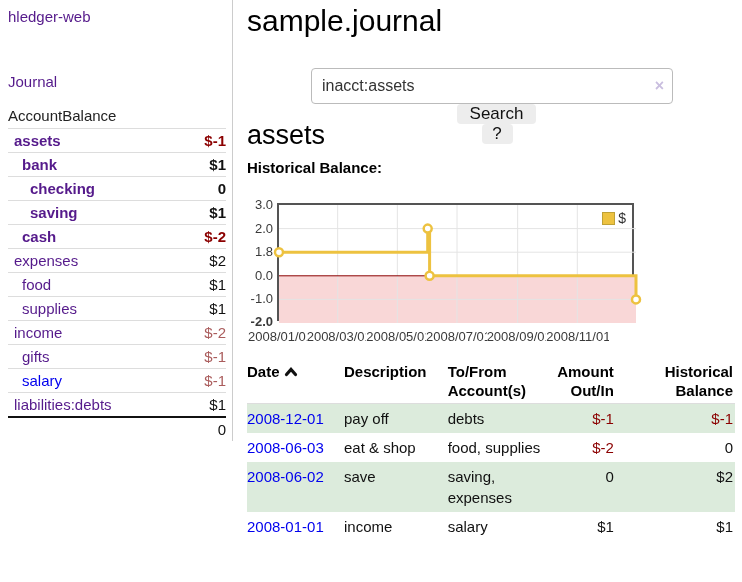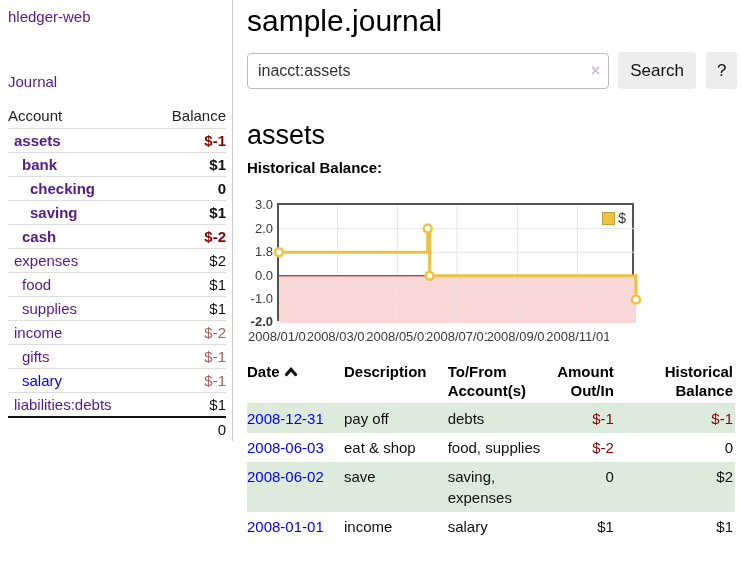--- a/index.html
+++ b/index.html
@@ -6,32 +6,32 @@
   html,body { background:#fff; }
   body { font-family:"Liberation Sans", sans-serif; color:var(--text); }
   #app { position:relative; width:742px; height:582px; overflow:hidden; background:#fff; }
 
   
   .sidebar { position:absolute; left:0; top:0; width:233px; height:441px;
              border-right:1px solid var(--divider); }
   .app-title { position:absolute; left:8px; top:8px; font-size:15px; color:var(--purple); text-decoration:none; }
   .journal-link { position:absolute; left:8px; top:73px; font-size:15px; color:var(--purple); text-decoration:none; }
   .acct-table { position:absolute; left:8px; top:104px; width:218px; font-size:15px; }
-  .acct-hdr { display:flex; justify-content:space-between; padding:3px 0 4px 0; color:#222; }
+  .acct-hdr { display:flex; padding:3px 0 4px 0; color:#222; }
   .acct-row { display:flex; justify-content:space-between; border-top:1px solid var(--row_line);
               padding:2px 0; line-height:19px; }
   .acct-name { text-decoration:none; color:var(--purple); }
   .acct-row.bold .acct-name, .acct-row.bold .acct-bal { font-weight:bold; }
   .acct-bal { color:var(--text); }
   .c-red { color:var(--red) !important; }
   .c-lightred { color:var(--lightred) !important; }
   .c-blue { color:var(--blue) !important; }
   .acct-total { display:flex; justify-content:flex-end; border-top:2px solid #111; padding:3px 0; }
   .page-title { position:absolute; left:247px; top:4px; font-size:30px; font-weight:normal; color:#000; }
-  .search-row { position:absolute; left:247px; top:52px; width:490px; height:37px; display:flex; align-items:center; }
+  .search-row { position:absolute; left:247px; top:68px; width:490px; height:37px; display:flex; align-items:center;flex-direction:column; }
   .search-box { position:relative; width:362px; height:36px; }
   .search-input { width:362px; height:36px; border:1px solid var(--input_border); border-radius:4px;
                   padding:0 28px 0 10px; font-size:16px; font-family:"Liberation Sans",sans-serif; color:#333; }
   .clear-x { position:absolute; right:9px; top:9px; color:#c9bedf; font-size:16px; font-weight:bold; cursor:pointer; }
   .btn { height:37px; background:var(--button_bg); border:none; border-radius:4px;
          font-size:17px; color:#111; font-family:"Liberation Sans",sans-serif; cursor:pointer; }
   .search-btn { width:79px; margin-left:9px; }
   .help-btn { width:31px; margin-left:10px; }
   .acct-heading { position:absolute; left:247px; top:120px; font-size:27px; font-weight:normal; color:#000; }
   .hist-label { position:absolute; left:247px; top:159px; font-size:15px; font-weight:bold; color:#000; }
@@ -199,21 +199,21 @@
               <path d="M2.5 8.5 L7 3.5 L11.5 8.5" fill="none" stroke="#111" stroke-width="3.2" stroke-linecap="round"></path>
             </svg></th>
           <th><span>Description</span></th>
           <th><span>To/From</span><br><span>Account(s)</span></th>
           <th class="r"><span>Amount</span><br><span>Out/In</span></th>
           <th class="r"><span>Historical</span><br><span>Balance</span></th>
         </tr>
       </thead>
     <tbody id="register-body">
         <tr>
-          <td><a class="date-link" href="#">2008-12-31</a></td>
+          <td><a class="date-link" href="#">2008-12-01</a></td>
           <td>pay off</td>
           <td>debts</td>
           <td class="r c-red">$-1</td>
           <td class="r c-red">$-1</td>
         </tr>
         <tr>
           <td><a class="date-link" href="#">2008-06-03</a></td>
           <td>eat &amp; shop</td>
           <td>food, supplies</td>
           <td class="r c-red">$-2</td>

